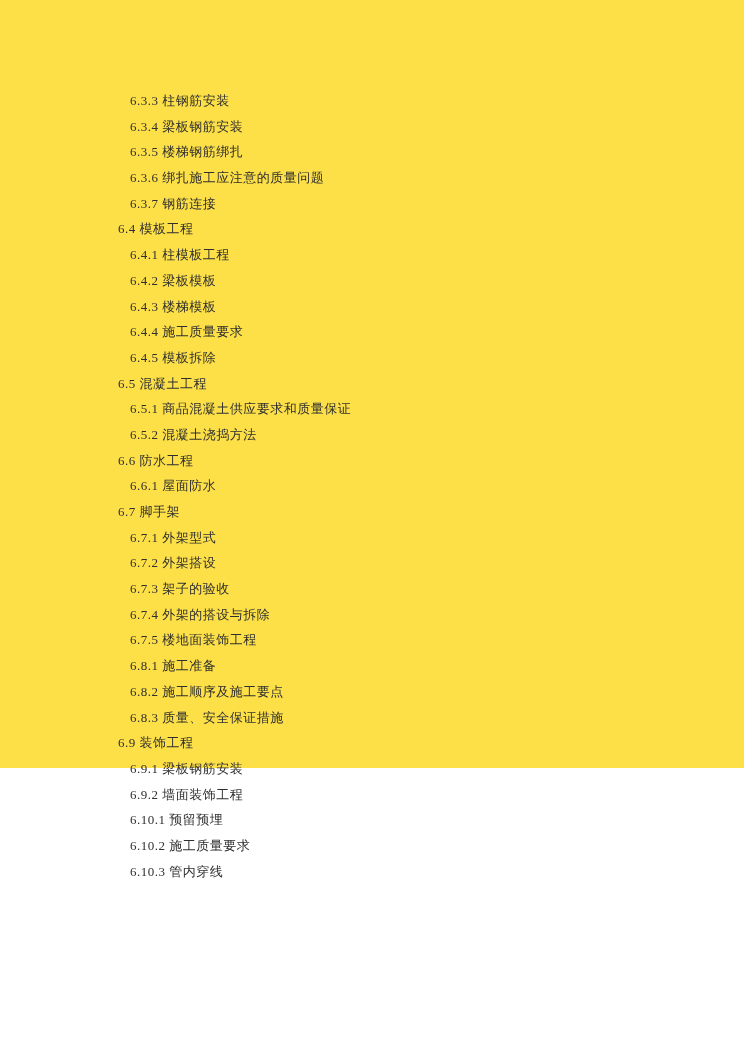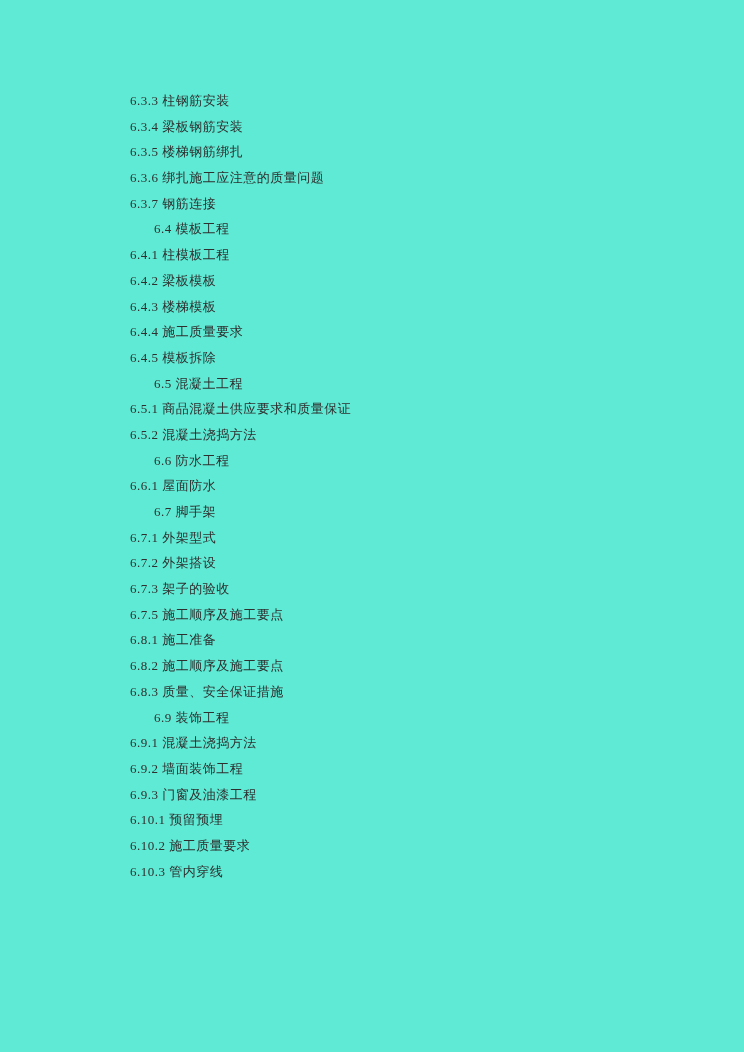--- a/index.html
+++ b/index.html
@@ -9,41 +9,40 @@
   }
   body {
     width: 744px;
     height: 1052px;
     overflow: hidden;
     font-family: "Liberation Serif", "DejaVu Serif", serif;
   }
   .page {
     position: relative;
     width: 744px;
-    height: 1052px;
-    background: #5eead4;
+    height: 768px;
+    background: #fde047;
   }
   .toc {
     position: absolute;
     top: 88px;
     left: 0;
     right: 0;
   }
   .toc-item {
     height: 25.7px;
     line-height: 25.7px;
     font-size: 13px;
     color: #2f2f2f;
     letter-spacing: 0.5px;
     white-space: nowrap;
     -webkit-font-smoothing: antialiased;
   }
   .toc-item.level-1 {
     padding-left: 118px;
-    margin-left: 36px;
   }
   .toc-item.level-2 {
     padding-left: 130px;
   }
 </style>
 </head>
 <body>
 
 <div class="page">
   <div class="toc">
@@ -60,25 +59,25 @@
       <div class="toc-item level-2">6.4.5 模板拆除</div>
       <div class="toc-item level-1">6.5 混凝土工程</div>
       <div class="toc-item level-2">6.5.1 商品混凝土供应要求和质量保证</div>
       <div class="toc-item level-2">6.5.2 混凝土浇捣方法</div>
       <div class="toc-item level-1">6.6 防水工程</div>
       <div class="toc-item level-2">6.6.1 屋面防水</div>
       <div class="toc-item level-1">6.7 脚手架</div>
       <div class="toc-item level-2">6.7.1 外架型式</div>
       <div class="toc-item level-2">6.7.2 外架搭设</div>
       <div class="toc-item level-2">6.7.3 架子的验收</div>
-      <div class="toc-item level-2">6.7.5 施工顺序及施工要点</div>
+      <div class="toc-item level-2">6.7.4 外架的搭设与拆除</div>
+      <div class="toc-item level-2">6.7.5 楼地面装饰工程</div>
       <div class="toc-item level-2">6.8.1 施工准备</div>
       <div class="toc-item level-2">6.8.2 施工顺序及施工要点</div>
       <div class="toc-item level-2">6.8.3 质量、安全保证措施</div>
       <div class="toc-item level-1">6.9 装饰工程</div>
-      <div class="toc-item level-2">6.9.1 混凝土浇捣方法</div>
+      <div class="toc-item level-2">6.9.1 梁板钢筋安装</div>
       <div class="toc-item level-2">6.9.2 墙面装饰工程</div>
-      <div class="toc-item level-2">6.9.3 门窗及油漆工程</div>
       <div class="toc-item level-2">6.10.1 预留预埋</div>
       <div class="toc-item level-2">6.10.2 施工质量要求</div>
       <div class="toc-item level-2">6.10.3 管内穿线</div>
     </div>
 </div>
 
 </body></html>

